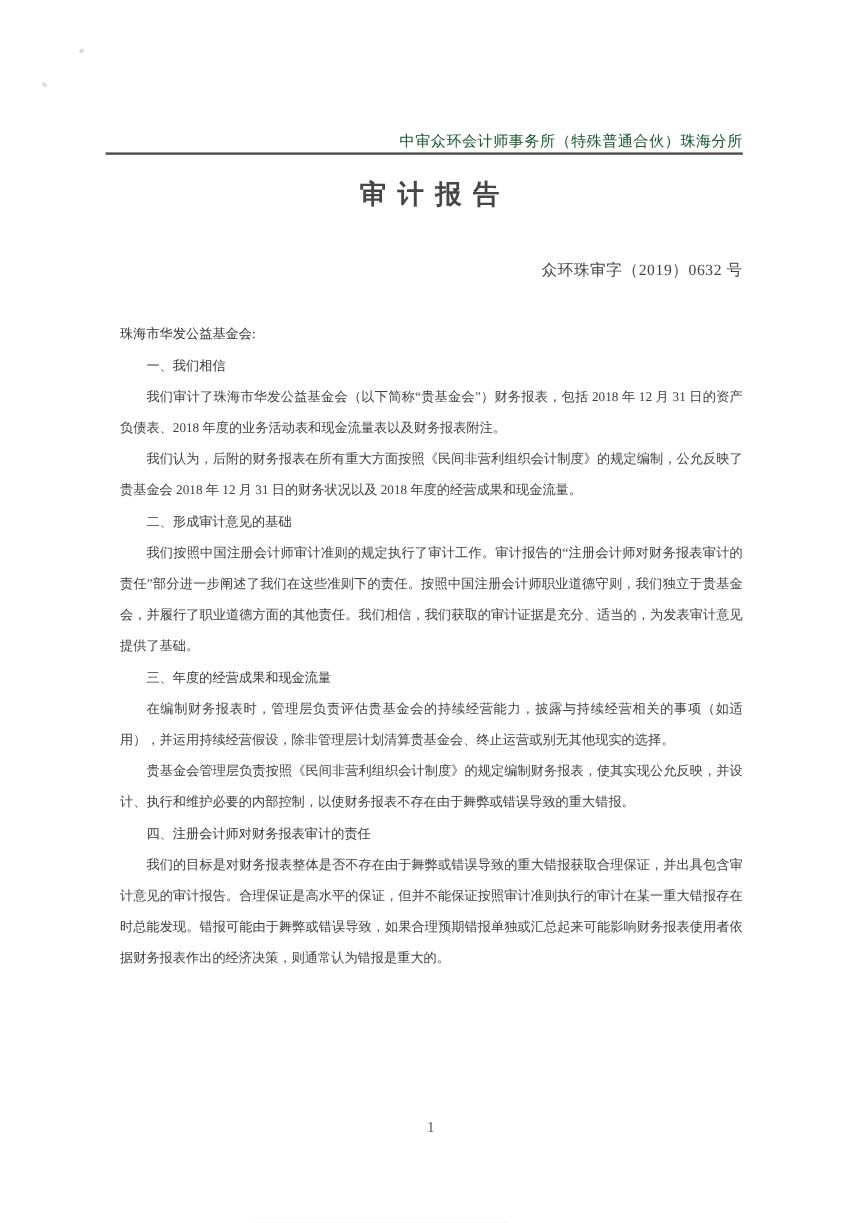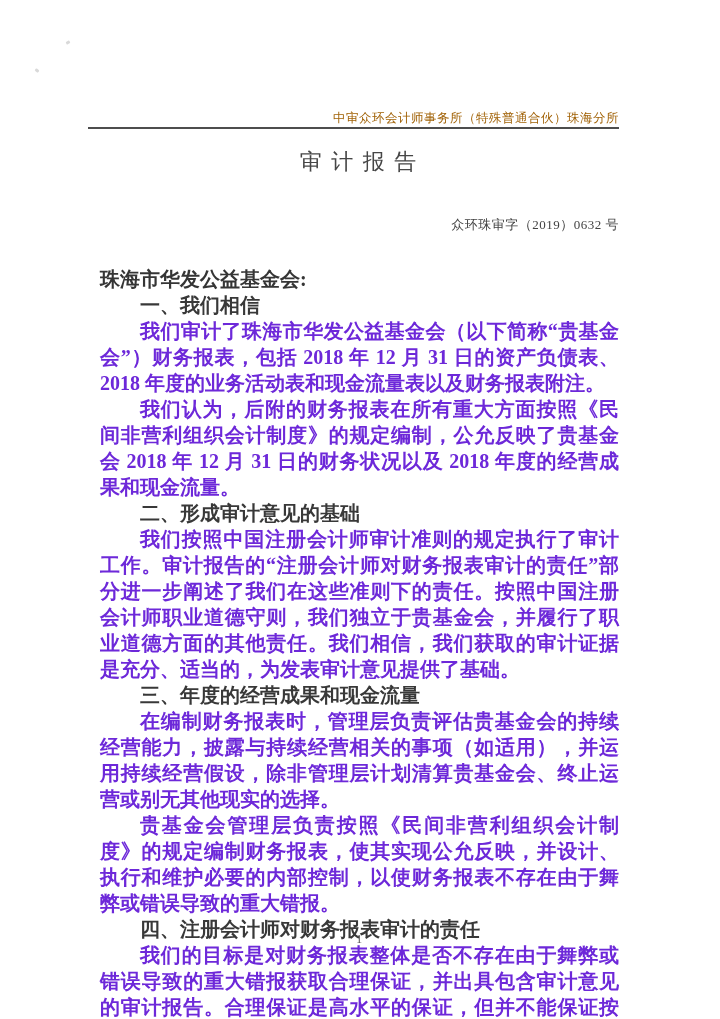--- a/index.html
+++ b/index.html
@@ -20,39 +20,39 @@
     border-radius: 1px;
   }
   .speck-1 { left: 66px; top: 41px; width: 4px; height: 3px; transform: rotate(-30deg); }
   .speck-2 { left: 35px; top: 69px; width: 4px; height: 3px; transform: rotate(40deg); }
   .letterhead {
     position: absolute;
     top: 110px;
     right: 101px;
     font-size: 12.5px;
     letter-spacing: 0.5px;
-    color: #a16207;
+    color: #14532d;
     white-space: nowrap;
   }
   .header-rule {
     position: absolute;
     top: 127px;
     left: 88px;
     width: 531px;
     height: 2px;
     background: #4d4d4d;
   }
   .report-title {
     position: absolute;
     top: 147px;
     left: 100px;
     width: 518px;
     text-align: center;
     font-size: 22px;
-    font-weight: 400;
+    font-weight: 700;
     letter-spacing: 2px;
     color: #464646;
     white-space: nowrap;
   }
   .ref-number {
     position: absolute;
     top: 216px;
     right: 101px;
     font-size: 13px;
     letter-spacing: 0.5px;
@@ -62,37 +62,37 @@
   .report-body {
     position: absolute;
     top: 266px;
     left: 100px;
     width: 519px;
     font-size: 14.5px;
     line-height: 26px;
     text-align: justify;
   }
   .report-body p, .report-body h3 {
-    font-size: 20px;
+    font-size: 11px;
     line-height: 26px;
-    font-weight: bold;
+    font-weight: normal;
   }
   .addressee {
     font-weight: bold;
     color: #353535;
   }
   .section-heading {
     text-indent: 2em;
     font-weight: bold;
     color: #383838;
     text-align: left;
   }
   .para {
     text-indent: 2em;
-    color: #6d28d9;
+    color: #404040;
   }
   .page-number {
     position: absolute;
     top: 932px;
     left: 100px;
     width: 518px;
     text-align: center;
     font-size: 12.5px;
     color: #5a5a5a;
   }

